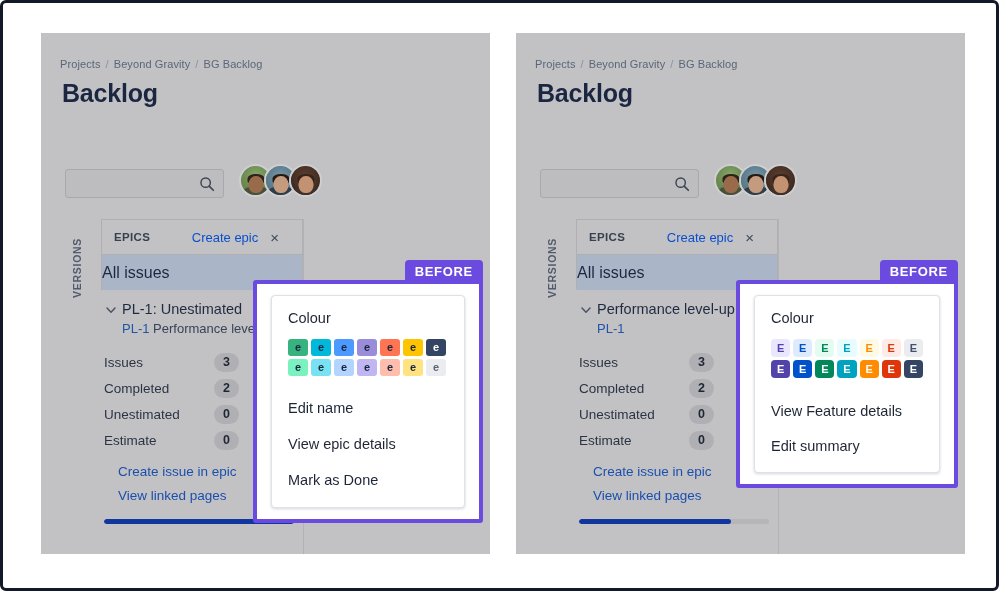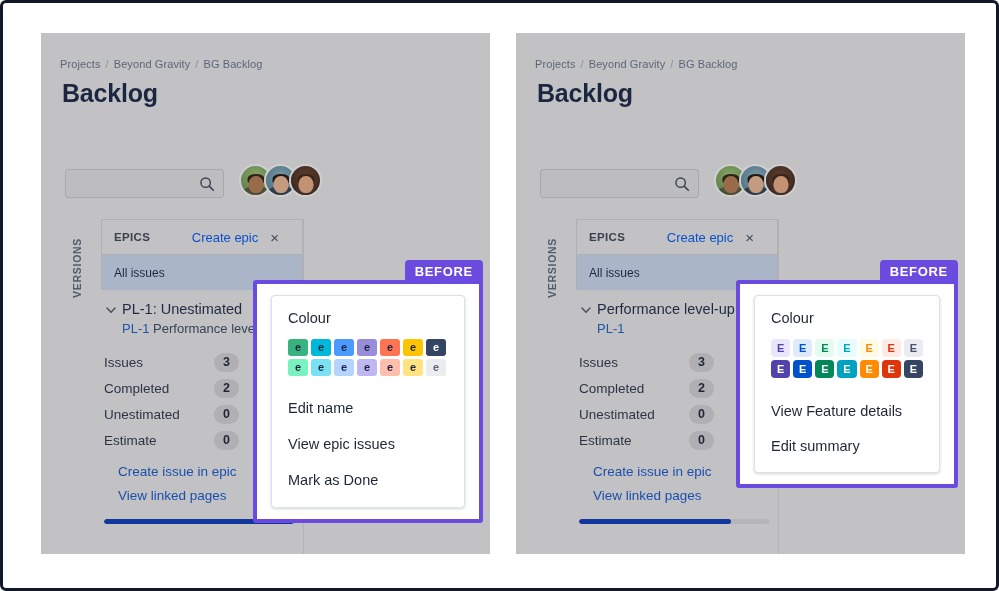--- a/index.html
+++ b/index.html
@@ -173,22 +173,21 @@
     font-size: 15px;
     color: #42495a;
     line-height: 1;
     cursor: pointer;
   }
   .all-issues {
     height: 36px;
     background: #aab6c8;
     display: flex;
     align-items: center;
-    padding-left: 12px;
-    font-size: 12px;
+    font-size: 16px;
     color: #1e2741;
     border-top: 1px solid #b0b0b4;
   }
 
   
   .epic-block {
     position: absolute;
     left: 60px; top: 264px;
     width: 240px;
   }
@@ -476,21 +475,21 @@
             <div class="swatch" style="background: rgb(121, 226, 242); color: rgb(27, 38, 65);">e</div>
             <div class="swatch" style="background: rgb(179, 212, 255); color: rgb(27, 38, 65);">e</div>
             <div class="swatch" style="background: rgb(192, 182, 242); color: rgb(27, 38, 65);">e</div>
             <div class="swatch" style="background: rgb(255, 189, 173); color: rgb(27, 38, 65);">e</div>
             <div class="swatch" style="background: rgb(255, 227, 128); color: rgb(27, 38, 65);">e</div>
             <div class="swatch" style="background: rgb(235, 236, 240); color: rgb(90, 102, 121);">e</div>
           </div>
       </div>
       <div class="menu-items">
         <div class="menu-item">Edit name</div>
-        <div class="menu-item">View epic issues</div>
+        <div class="menu-item">View epic details</div>
         <div class="menu-item">Mark as Done</div>
       </div>
     </div>
   </div>
 
   <div class="panel right">
     <div class="panel-clip">
 
       <div class="breadcrumb">
         <span class="crumb">Projects</span><span class="sep">/</span><span class="crumb">Beyond Gravity</span><span class="sep">/</span><span class="crumb">BG Backlog</span>

